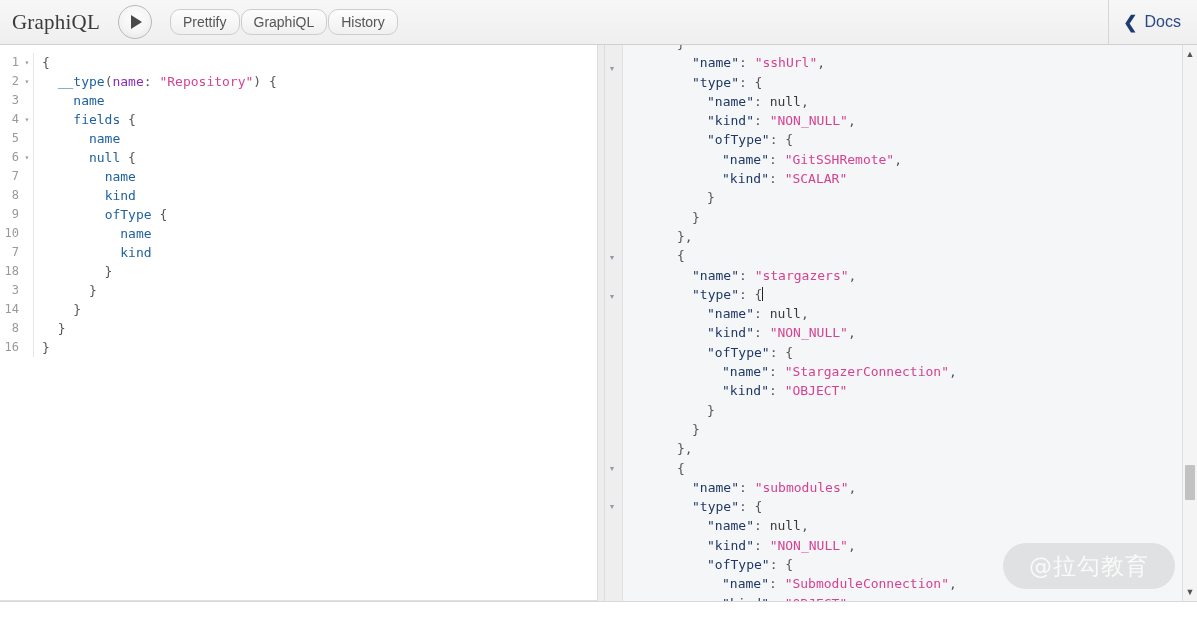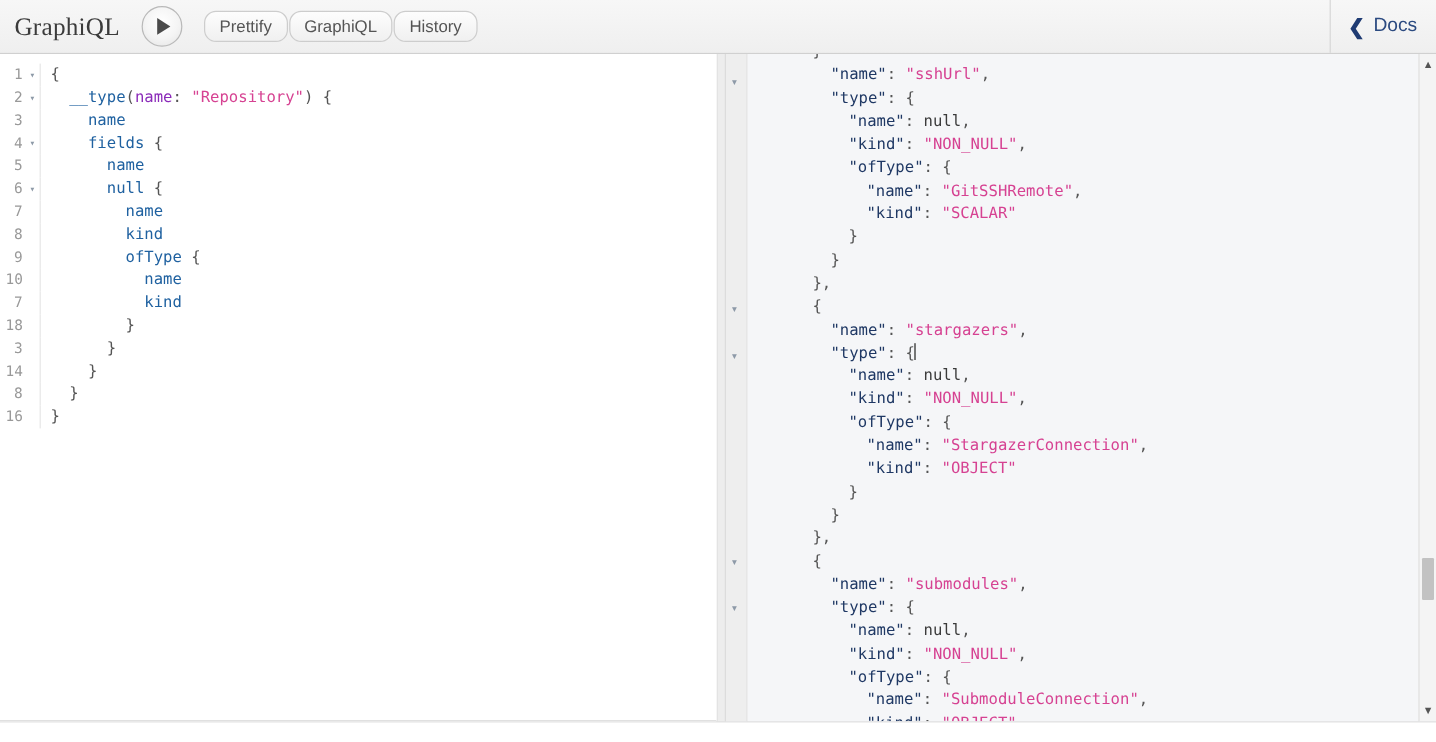--- a/index.html
+++ b/index.html
@@ -417,17 +417,20 @@
             <div class="jline" style="padding-left: 99px;"><span class="j-key">"name"</span><span class="j-punct">: </span><span class="j-str">"SubmoduleConnection"</span><span class="j-punct">,</span></div>
             <div class="jline" style="padding-left: 99px;"><span class="j-key">"kind"</span><span class="j-punct">: </span><span class="j-str">"OBJECT"</span></div>
           </div>
       </div>
       <div class="vscroll">
         <div class="vs-arrow vs-up">▲</div>
         <div class="vs-thumb"></div>
         <div class="vs-arrow vs-down">▼</div>
       </div>
 
+      <div class="watermark">
+        <span>@拉勾教育</span>
+      </div>
     </div>
   </div>
 
   <div class="bottom-strip"></div>
 </div>
 
 </body></html>

